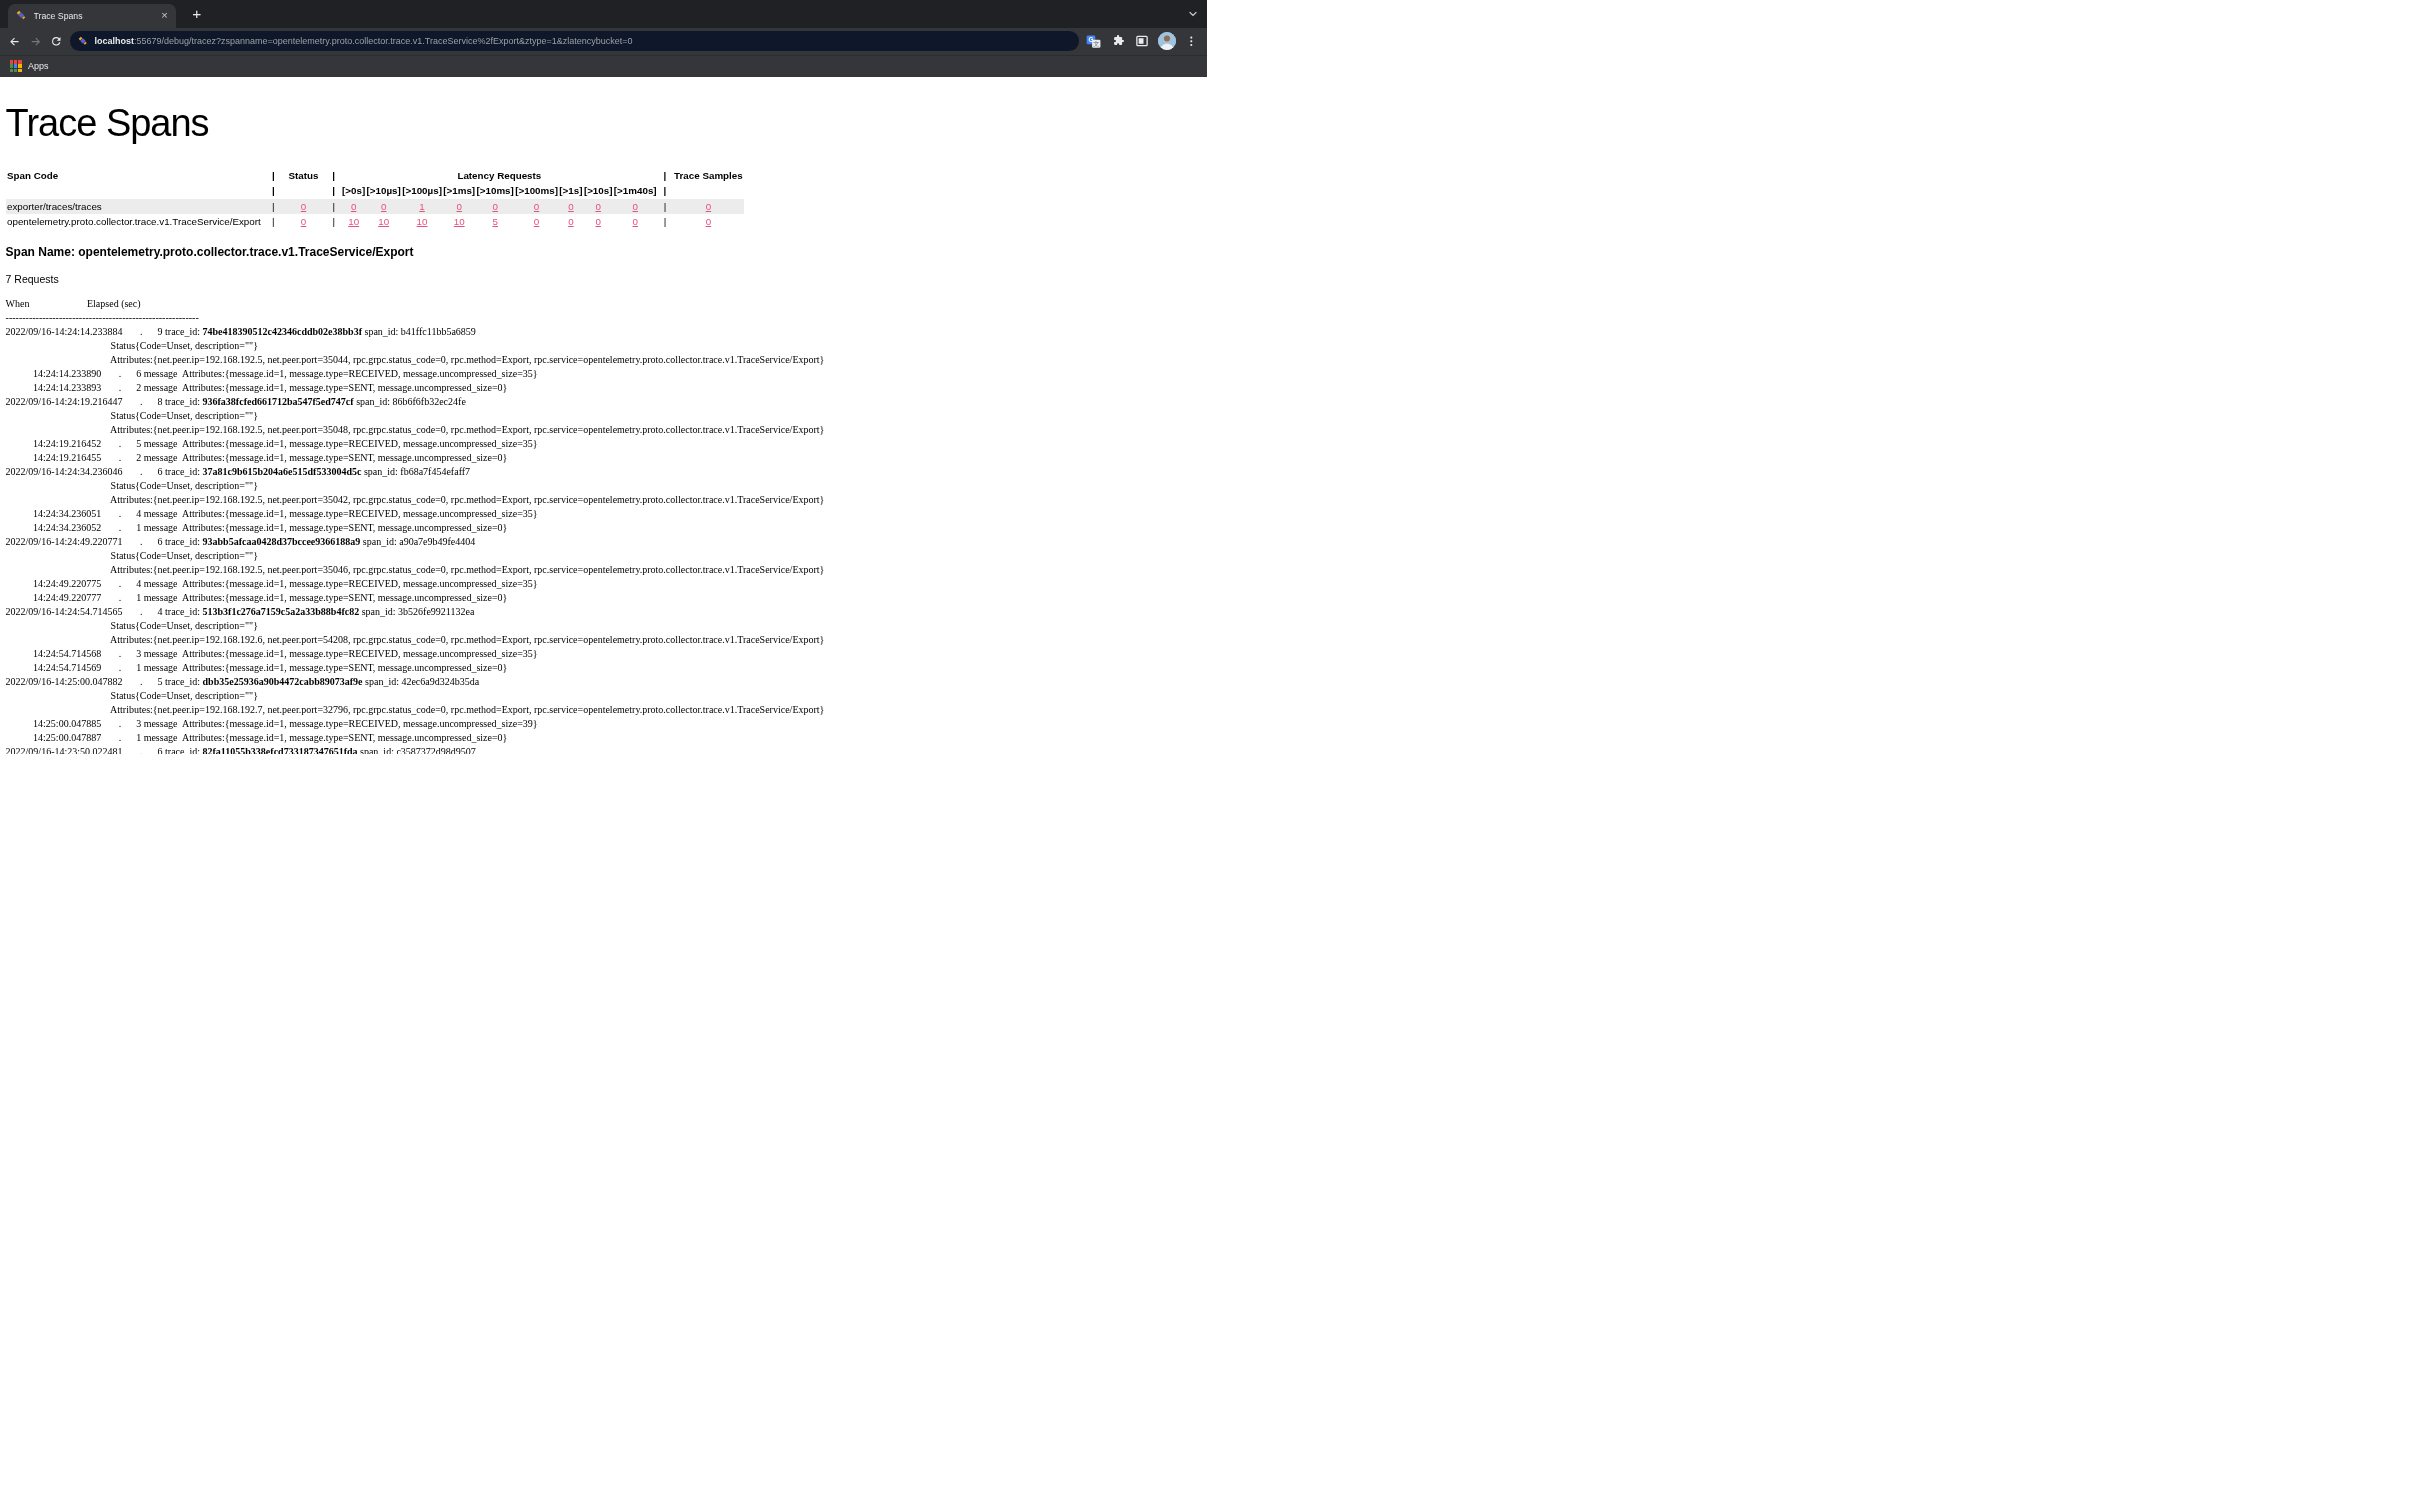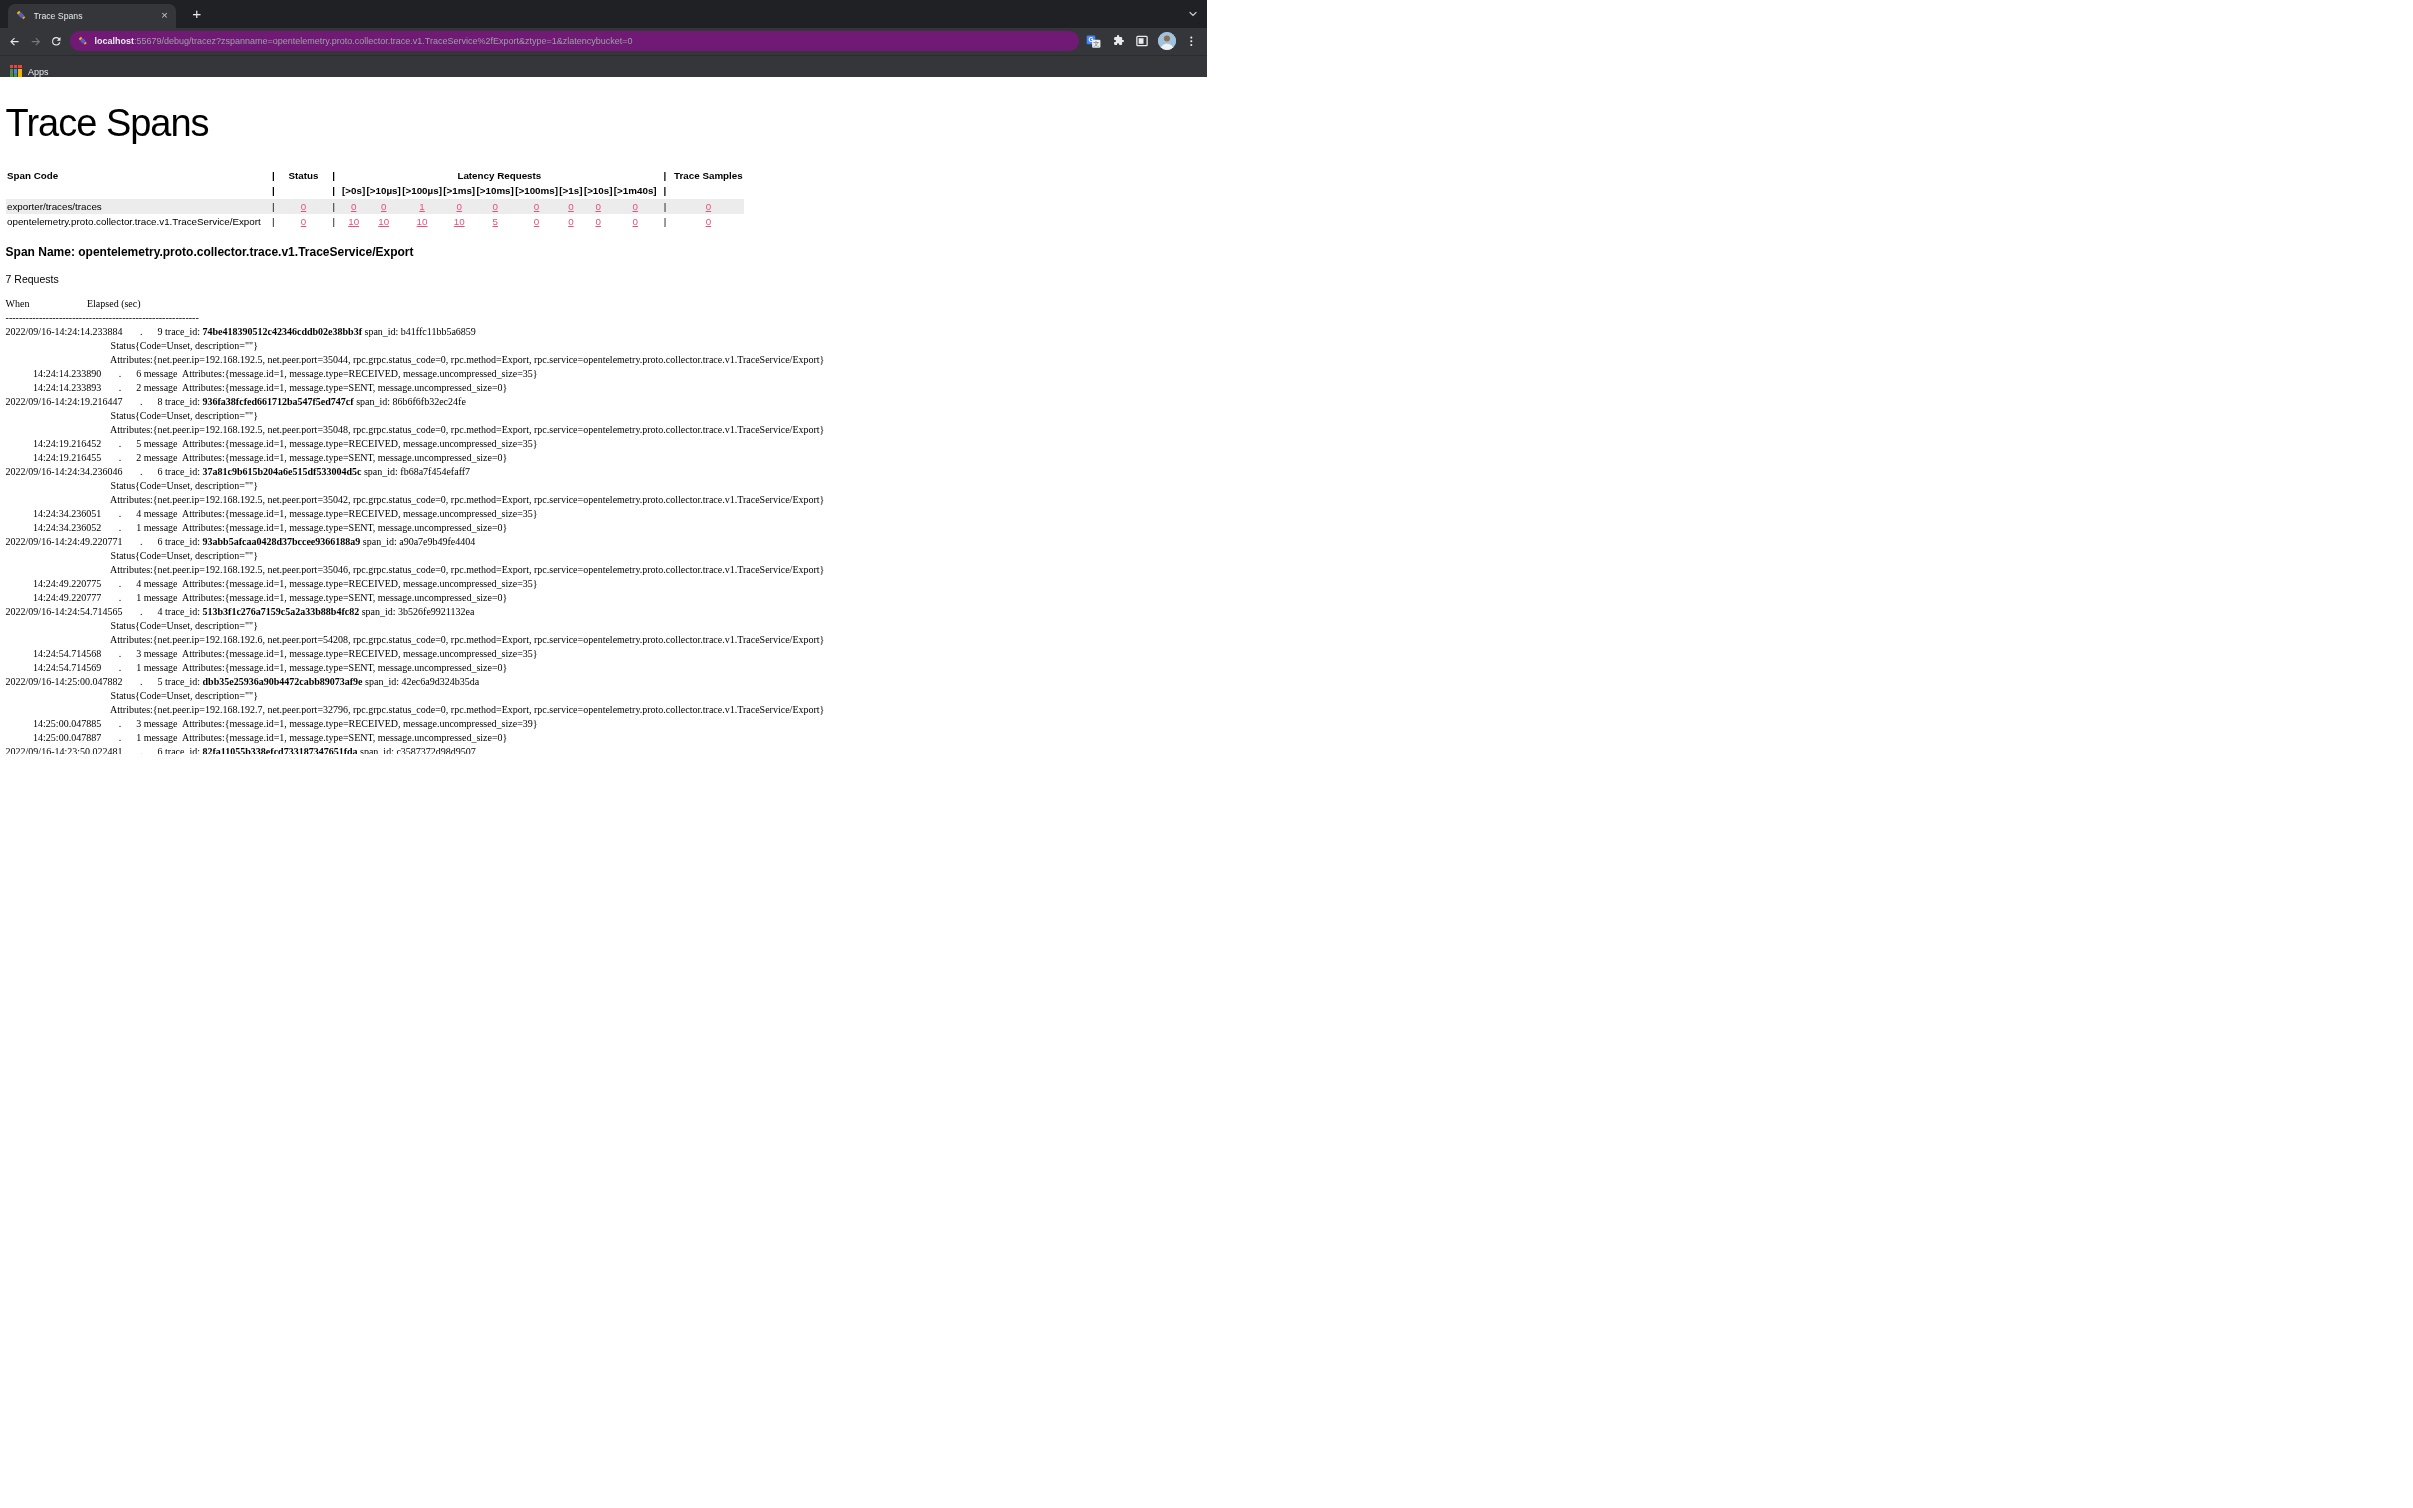--- a/index.html
+++ b/index.html
@@ -19,30 +19,30 @@
                white-space:nowrap; overflow:hidden; }
   .tab-close { color:#c4c7cb; font-size:11.2px; width:14px; height:14px; line-height:13.3px;
                text-align:center; border-radius:50%; }
   .newtab { position:absolute; left:187px; top:3.5px; color:#e8eaed; font-size:15.4px;
             width:19.6px; height:19.6px; text-align:center; line-height:19px; font-weight:300; }
   .strip-chevron { position:absolute; right:8.4px; top:7.7px; }
   .toolbar { height:26.5px; background:#35363a; display:flex; align-items:center; padding:0 4.2px; }
   .nav-btn { width:21px; height:21px; display:flex; align-items:center; justify-content:center;
              border-radius:50%; flex:0 0 auto; }
   .omnibox {
-    flex:1; height:19.6px; background:#701a75; border-radius:9.8px;
+    flex:1; height:19.6px; background:#0f172a; border-radius:9.8px;
     display:flex; align-items:center; padding:0 8.4px; margin:0 5.6px 0 2.8px;
     overflow:hidden;
   }
   .url { font-size:9px; color:#9aa0a6; white-space:nowrap; overflow:hidden; margin-left:5.6px; }
   .url .host { color:#e8eaed; font-weight:bold; }
   .toolbar-icons { display:flex; align-items:center; gap:6.3px; margin-right:2.8px; }
   .tool-ic { width:18px; height:18px; display:flex; align-items:center; justify-content:center; }
   .avatar-wrap { width:18px; height:18px; border-radius:50%; overflow:hidden; background:#9fc3dc; }
-  .bookmarks { height:22.3px; background:#35363a; display:flex; align-items:flex-end;
+  .bookmarks { height:22.3px; background:#35363a; display:flex; align-items:center;
                padding:0 9.8px; gap:6.3px; border-top:0.7px solid rgba(0,0,0,0.18); }
   .apps-label { color:#e8eaed; font-size:9px; }
   .apps-grid { display:grid; grid-template-columns:repeat(3,3.5px); grid-template-rows:repeat(3,3.5px); gap:0.7px; }
   .apps-grid i { display:block; }
   
   .content { padding:0 5.6px; }
   h1.page-title { font-size:38px; font-weight:400; margin:25px 0 23px; letter-spacing:-1px; }
   table.summary { border-collapse:collapse; white-space:nowrap; font-size:9.8px; }
   table.summary th, table.summary td { padding:0.7px 1.4px; font-weight:normal; height:15.4px; vertical-align:middle; }
   table.summary th { font-weight:bold; }

